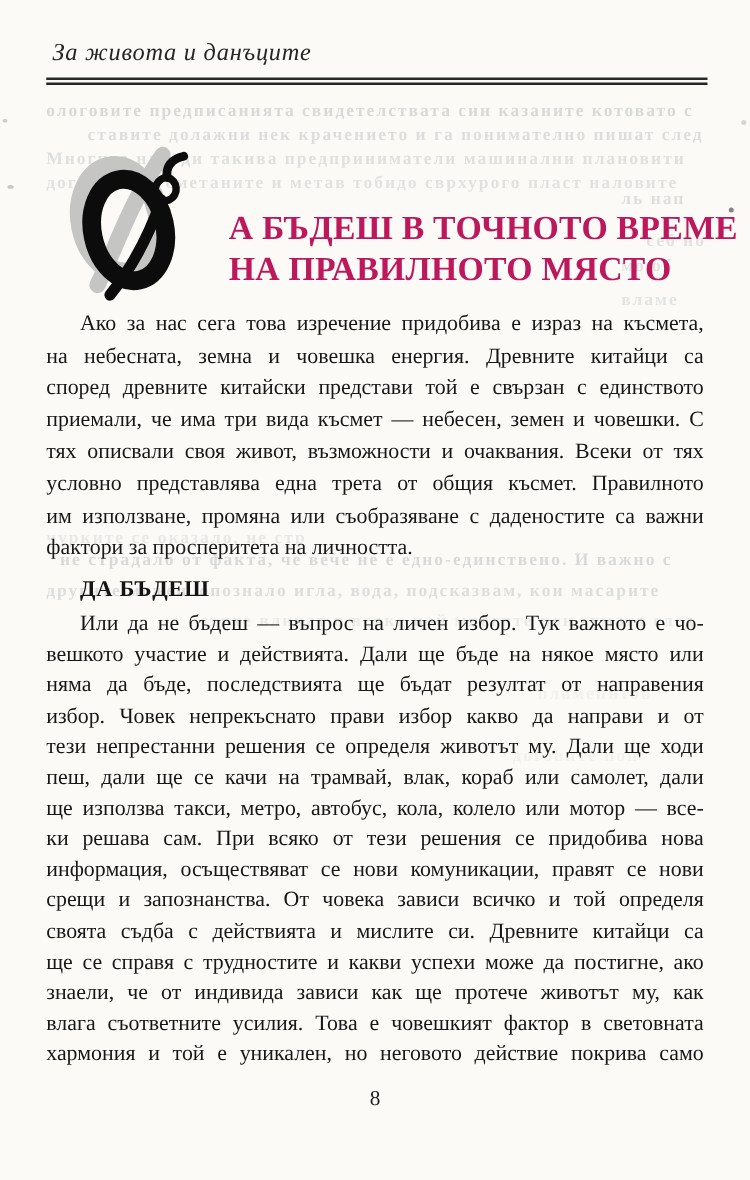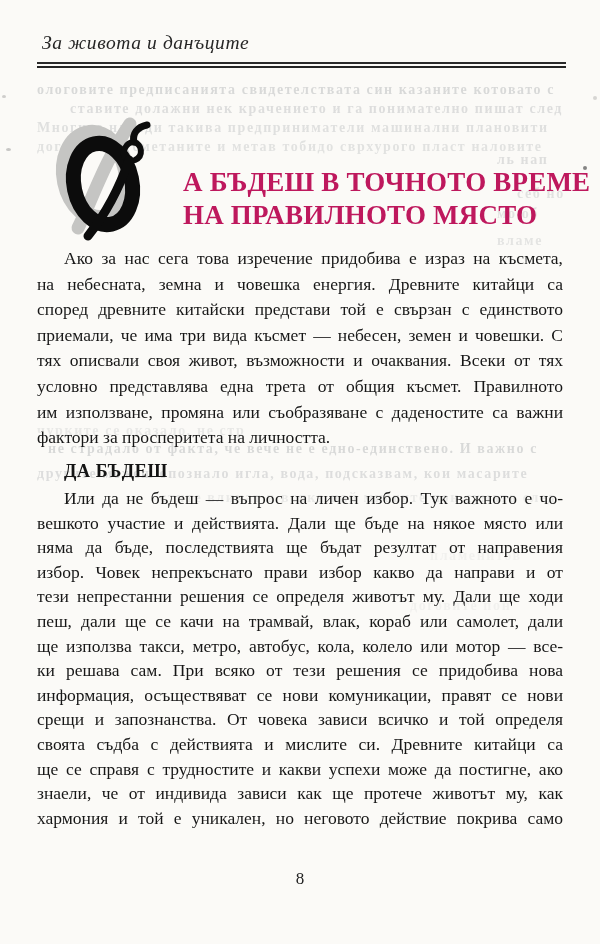--- a/index.html
+++ b/index.html
@@ -152,18 +152,19 @@
       <div class="line">избор. Човек непрекъснато прави избор какво да направи и от</div>
       <div class="line">тези непрестанни решения се определя животът му. Дали ще ходи</div>
       <div class="line">пеш, дали ще се качи на трамвай, влак, кораб или самолет, дали</div>
       <div class="line">ще използва такси, метро, автобус, кола, колело или мотор — все-</div>
       <div class="line">ки решава сам. При всяко от тези решения се придобива нова</div>
       <div class="line">информация, осъществяват се нови комуникации, правят се нови</div>
       <div class="line">срещи и запознанства. От човека зависи всичко и той определя</div>
       <div class="line">своята съдба с действията и мислите си. Древните китайци са</div>
       <div class="line">ще се справя с трудностите и какви успехи може да постигне, ако</div>
       <div class="line">знаели, че от индивида зависи как ще протече животът му, как</div>
+      <div class="line">влага съответните усилия. Това е човешкият фактор в световната</div>
       <div class="line">хармония и той е уникален, но неговото действие покрива само</div>
     </div>
 
   <div class="page-number">8</div>
 
 </div>
 
 </body></html>

